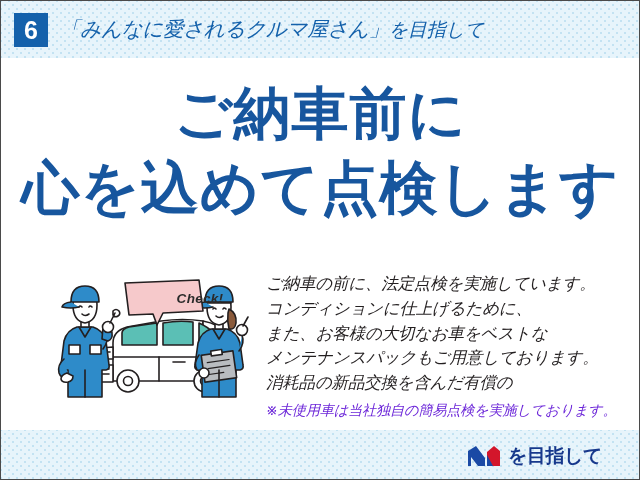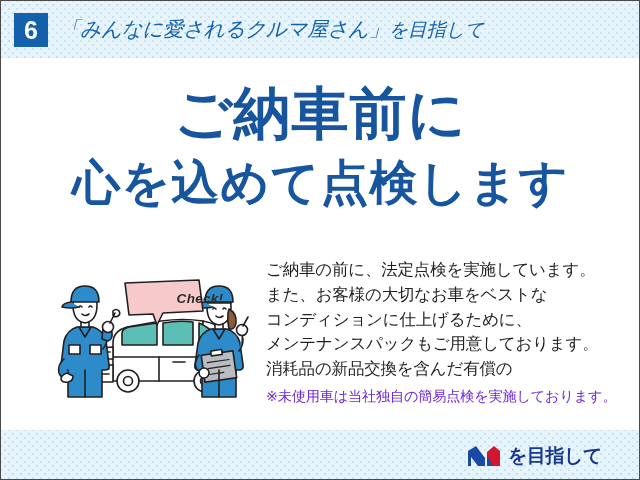--- a/index.html
+++ b/index.html
@@ -85,30 +85,31 @@
     text-align: center;
     color: #17569e;
     font-weight: bold;
     line-height: 1;
   }
   .headline-line {
     display: block;
     font-size: 57px;
     letter-spacing: 1px;
   }
-  #headline-line-2 { margin-top: 17px; font-size: 48px; }
+  #headline-line-2 { margin-top: 17px; font-size: 58px; }
 
   
   #body-copy {
     position: absolute;
-    top: 256px;
+    top: 270px;
     left: 265px;
     width: 365px;
     color: #231f20;
     line-height: 1.5;
+    font-style: italic;
   }
   .body-line {
     display: block;
     font-size: 16.5px;
     letter-spacing: -0.2px;
     white-space: nowrap;
   }
   #body-note {
     display: block;
     margin-top: 5px;
@@ -284,22 +285,22 @@
         <g>
           <path d="M72 14 L146 11 L150 42 L110 44 L104 56 L100 45 L76 46 Z" fill="#f6c9cb"></path>
         </g>
       </g>
     </svg>
     <div id="check-label">Check!</div>
   </div>
 
   <div id="body-copy">
     <span class="body-line">ご納車の前に、法定点検を実施しています。</span>
+    <span class="body-line">コンディションに仕上げるために、</span>
     <span class="body-line">また、お客様の大切なお車をベストな</span>
-    <span class="body-line">コンディションに仕上げるために、</span>
     <span class="body-line">メンテナンスパックもご用意しております。</span>
     <span class="body-line">消耗品の新品交換を含んだ有償の</span>
     <span id="body-note">※未使用車は当社独自の簡易点検を実施しております。</span>
   </div>
 
   <div class="dotband" id="footer-band"></div>
 
   <div id="footer-logo">
     <svg id="logo-mark" viewBox="0 0 34 24">
       <path d="M1 22 L1 7 L9 2 L18 14 L18 22 L11 22 L4 13 L4 22 Z" fill="#1a49a5"></path>

